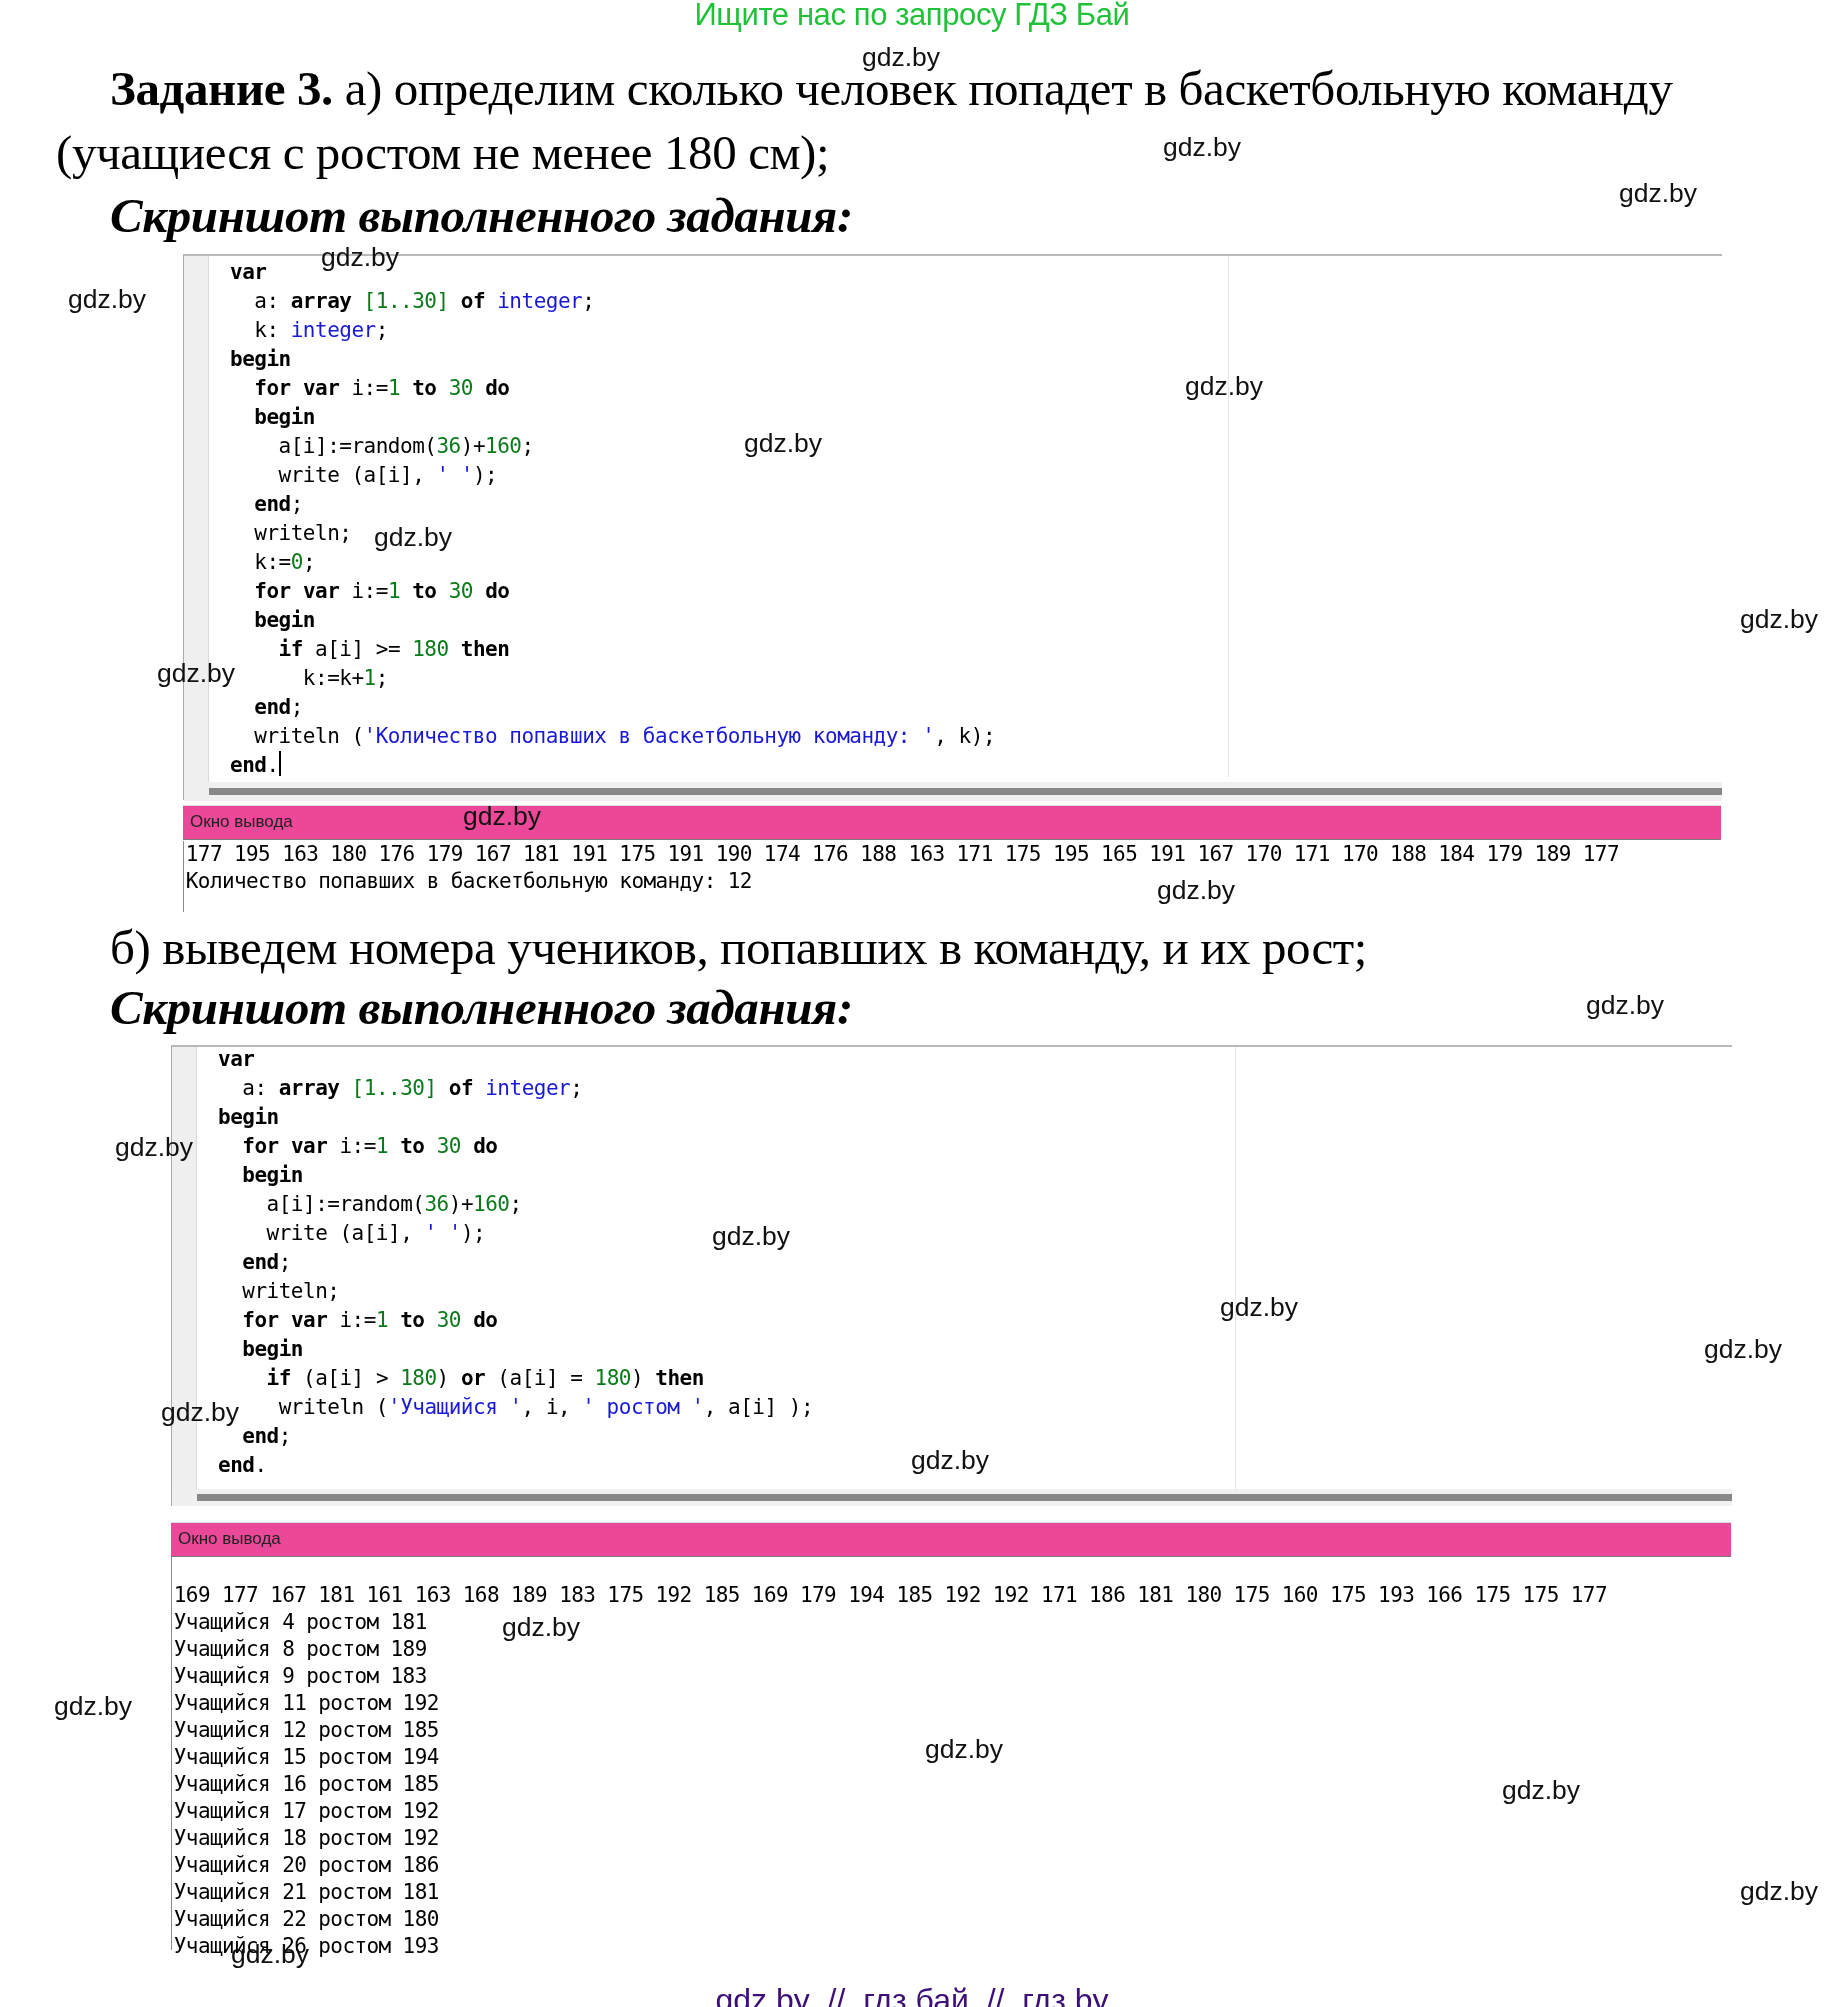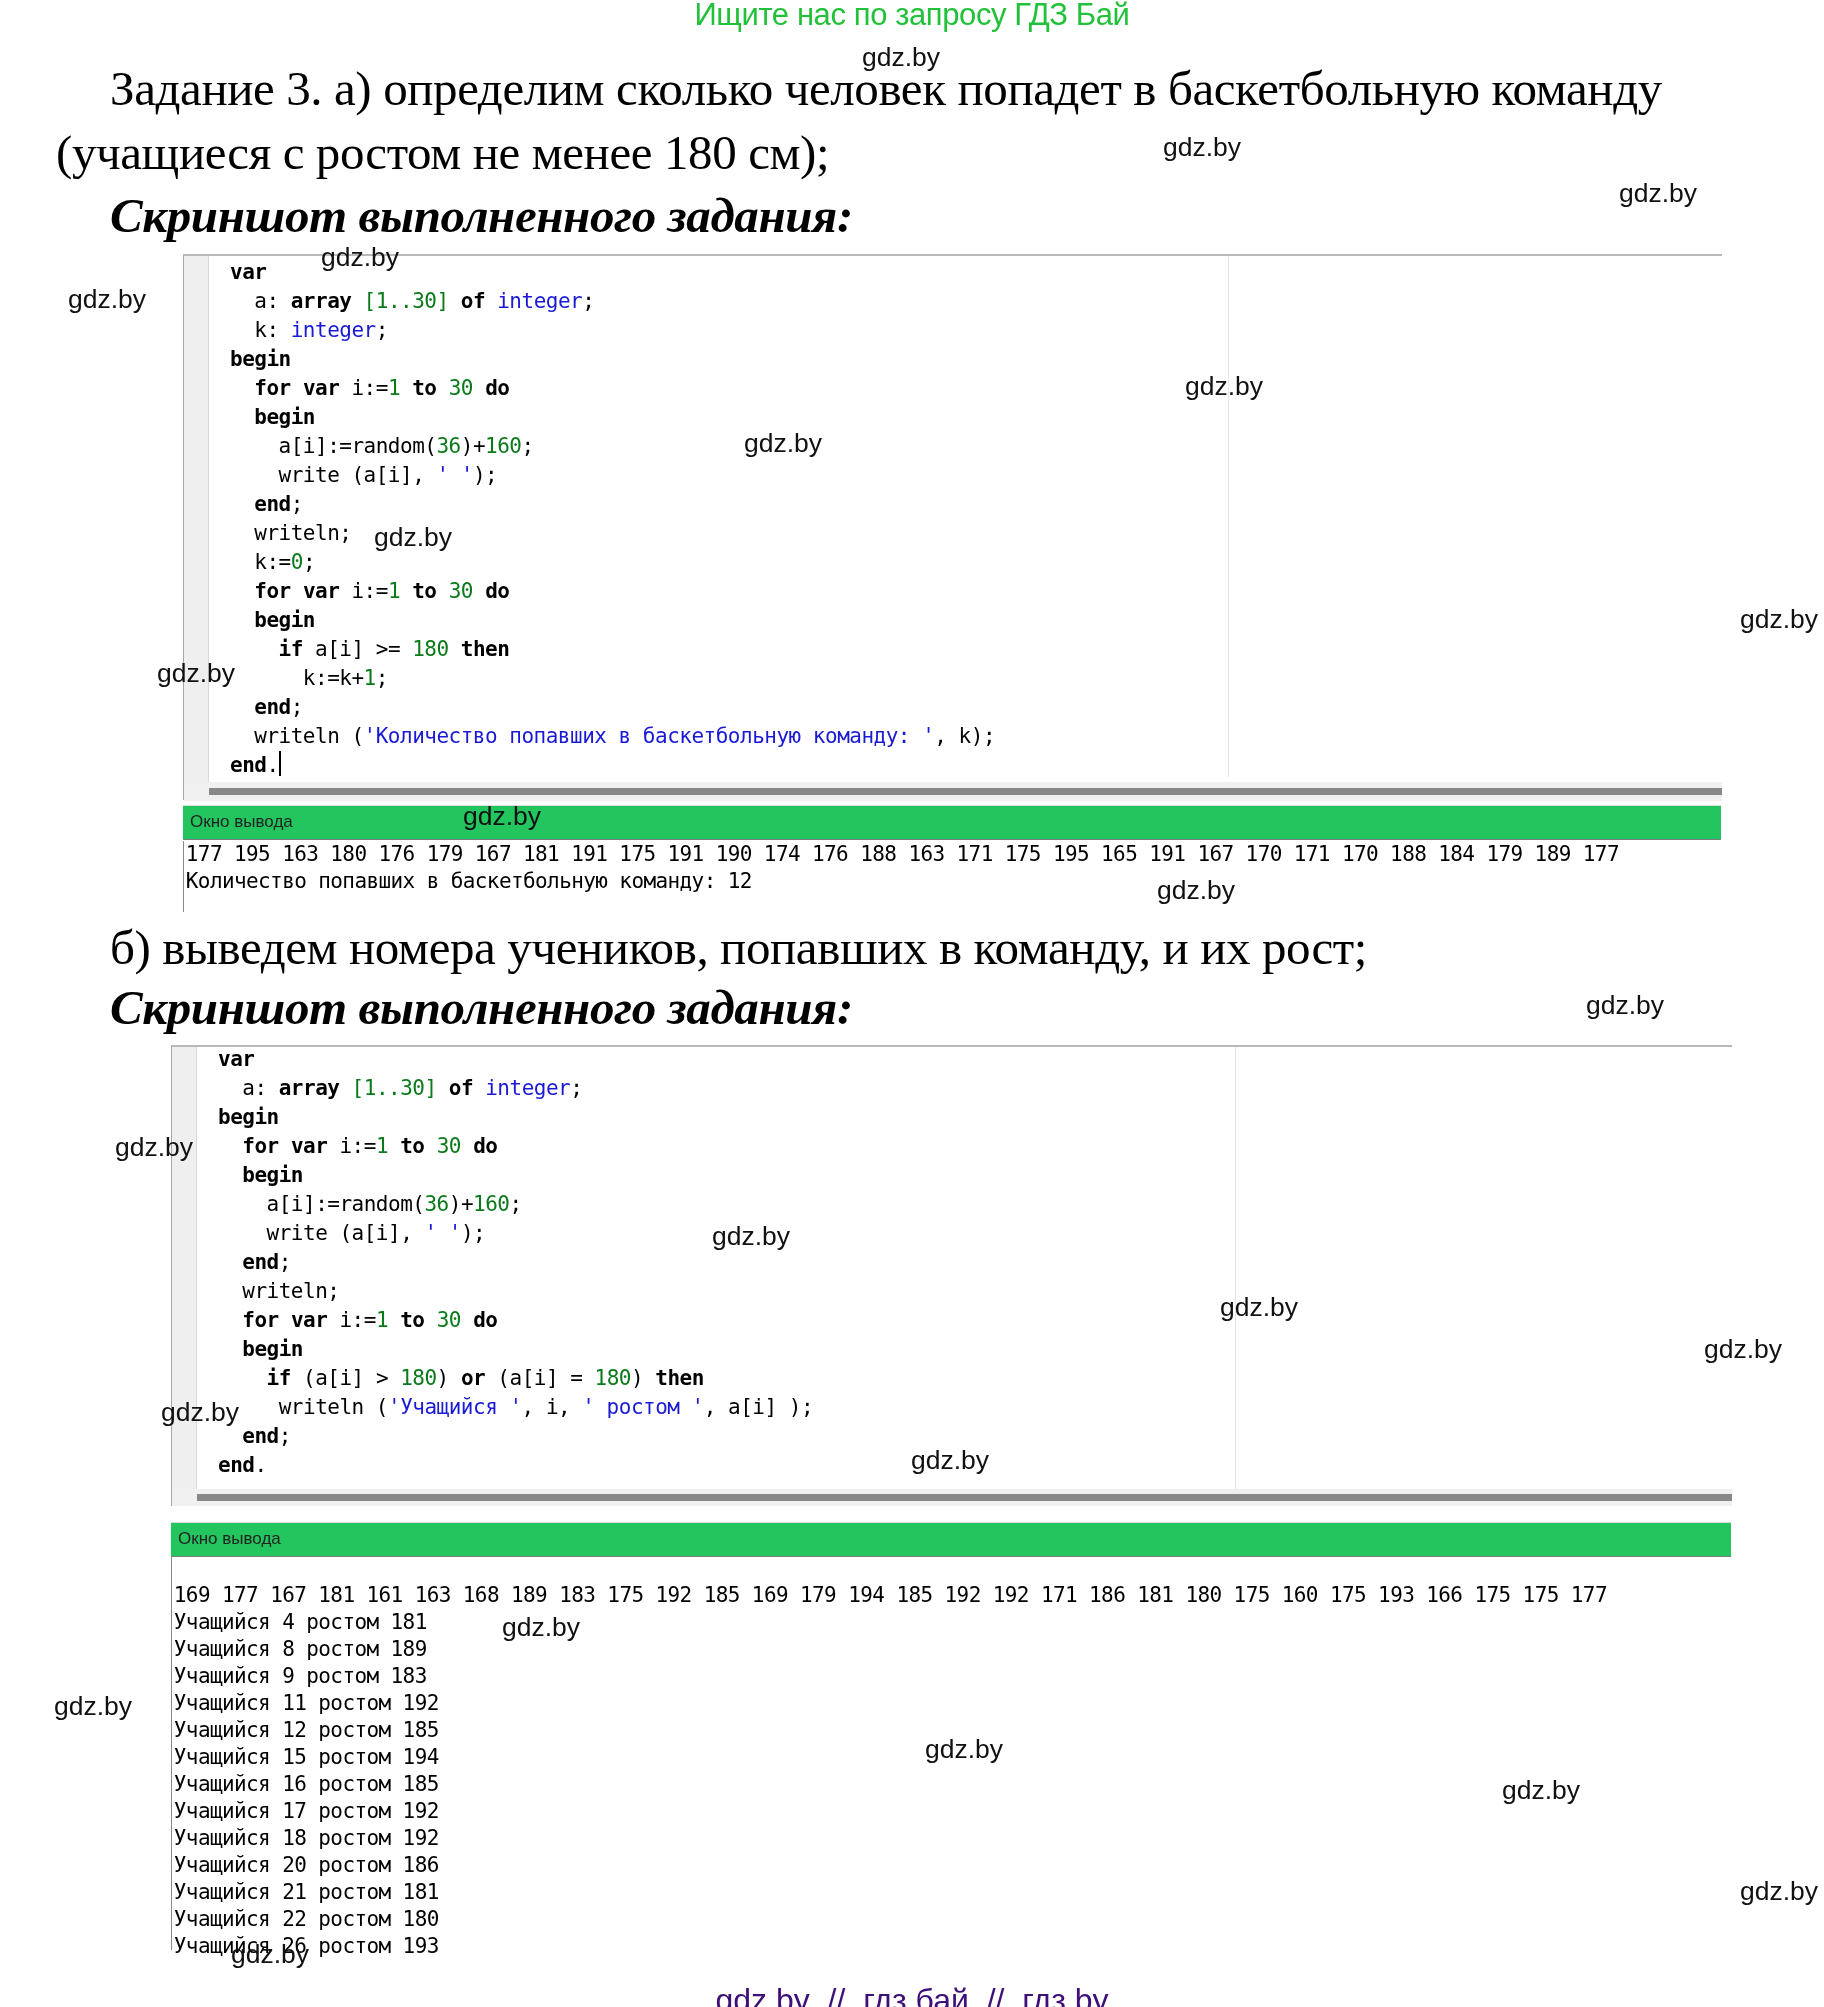--- a/index.html
+++ b/index.html
@@ -1,35 +1,35 @@
 <!DOCTYPE html>
 <html style="font-size:14px"><head>
 <meta charset="utf-8">
 <style>
   html, body { margin:0; padding:0; background:#ffffff; }
   body { width:1824px; height:2008px; position:relative; overflow:hidden; font-family:"Liberation Serif", serif; color:#000; }
   .abs { position:absolute; }
   .banner { left:0; width:1824px; top:-3.5px; text-align:center; color:#22c13a; font-family:"Liberation Sans", sans-serif; font-size:31px; letter-spacing:-0.4px; }
   .wm { font-family:"Liberation Sans", sans-serif; font-size:26.5px; color:#111; white-space:nowrap; z-index:5; }
   .task-line { font-size:49px; white-space:nowrap; letter-spacing:-0.4px; }
-  .task-line b { font-weight:normal; }
+  .task-line b { font-weight:bold; }
   .shot-label { font-size:49px; font-weight:bold; font-style:italic; white-space:nowrap; letter-spacing:-0.4px; }
 
   .editor { background:#fff; border-top:2.6px solid #b9b9b9; border-left:1.8px solid #a8a8a8; }
   .gutter { position:absolute; top:0; bottom:0; left:0; width:24px; background:#efefef; border-right:0.9px solid #d8d8d8; }
   .margin-line { position:absolute; top:0; width:0.9px; background:#e6e6e6; }
   .code { position:absolute; font-family:"DejaVu Sans Mono", monospace; font-size:21px; line-height:29px; white-space:pre; color:#000; letter-spacing:-0.5px;padding-left:21px; }
   .code .kw { font-weight:bold; }
   .code .num { color:#0a7a1a; }
   .code .typ { color:#1a1ad6;text-align:center; }
   .code .str { color:#1a1ad6; }
   .cursor { display:inline-block; width:1.8px; height:25px; background:#000; vertical-align:-4.4px; margin-left:0.9px; }
   .hscroll-area { position:absolute; left:0; right:0; background:#f0f0f0; }
   .hscroll-thumb { position:absolute; background:#888888; height:7px; }
-  .out-header { background:#22c55e; border-top:1.8px solid #dcdcdc; border-bottom:1.8px solid #7c7c7c; font-family:"Liberation Sans", sans-serif; font-size:17px; color:#222; padding-left:7px; box-sizing:border-box; }
+  .out-header { background:#ec4899; border-top:1.8px solid #dcdcdc; border-bottom:1.8px solid #7c7c7c; font-family:"Liberation Sans", sans-serif; font-size:17px; color:#222; padding-left:7px; box-sizing:border-box; }
   .out-body { border-left:1.8px solid #8a8a8a; background:#fff;padding-left:21px; }
   .out-text { font-family:"DejaVu Sans Mono", monospace; font-size:21px; white-space:pre; color:#000; letter-spacing:-0.6px; }
   .footer { left:0; width:1824px; text-align:center; color:#3d0f78; font-family:"Liberation Sans", sans-serif; font-size:32px; white-space:pre; }
 </style>
 </head>
 <body>
 
 <div class="abs banner">Ищите нас по запросу ГДЗ Бай</div>
 
 <div class="abs wm" style="left:862px; top:42px;">gdz.by</div>

